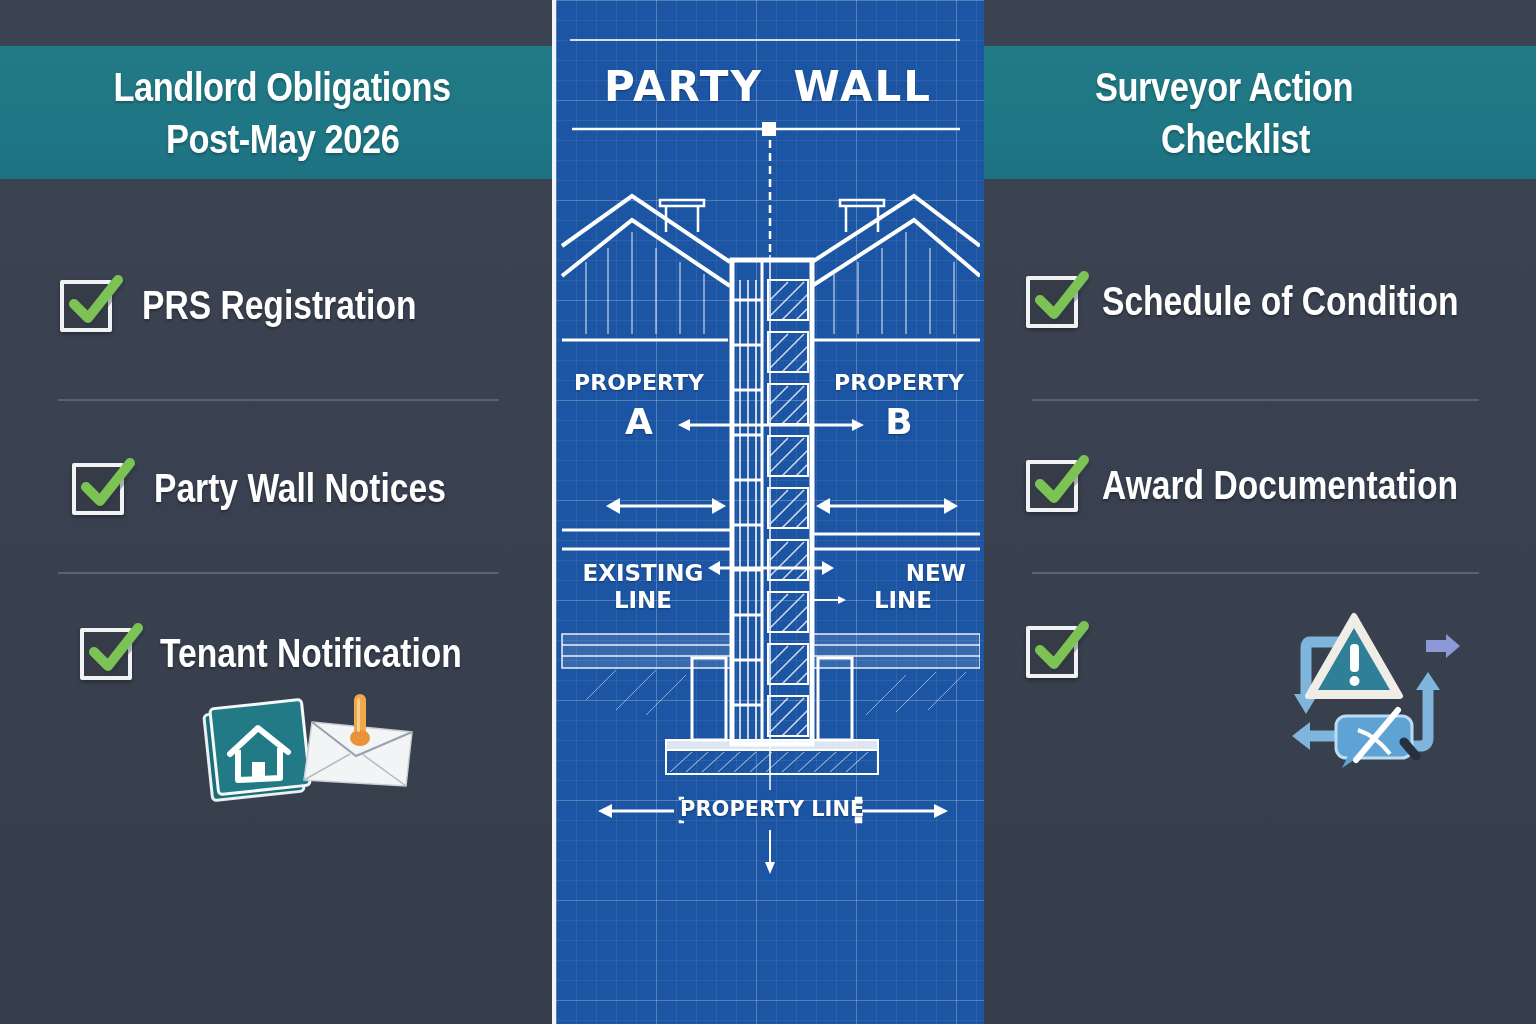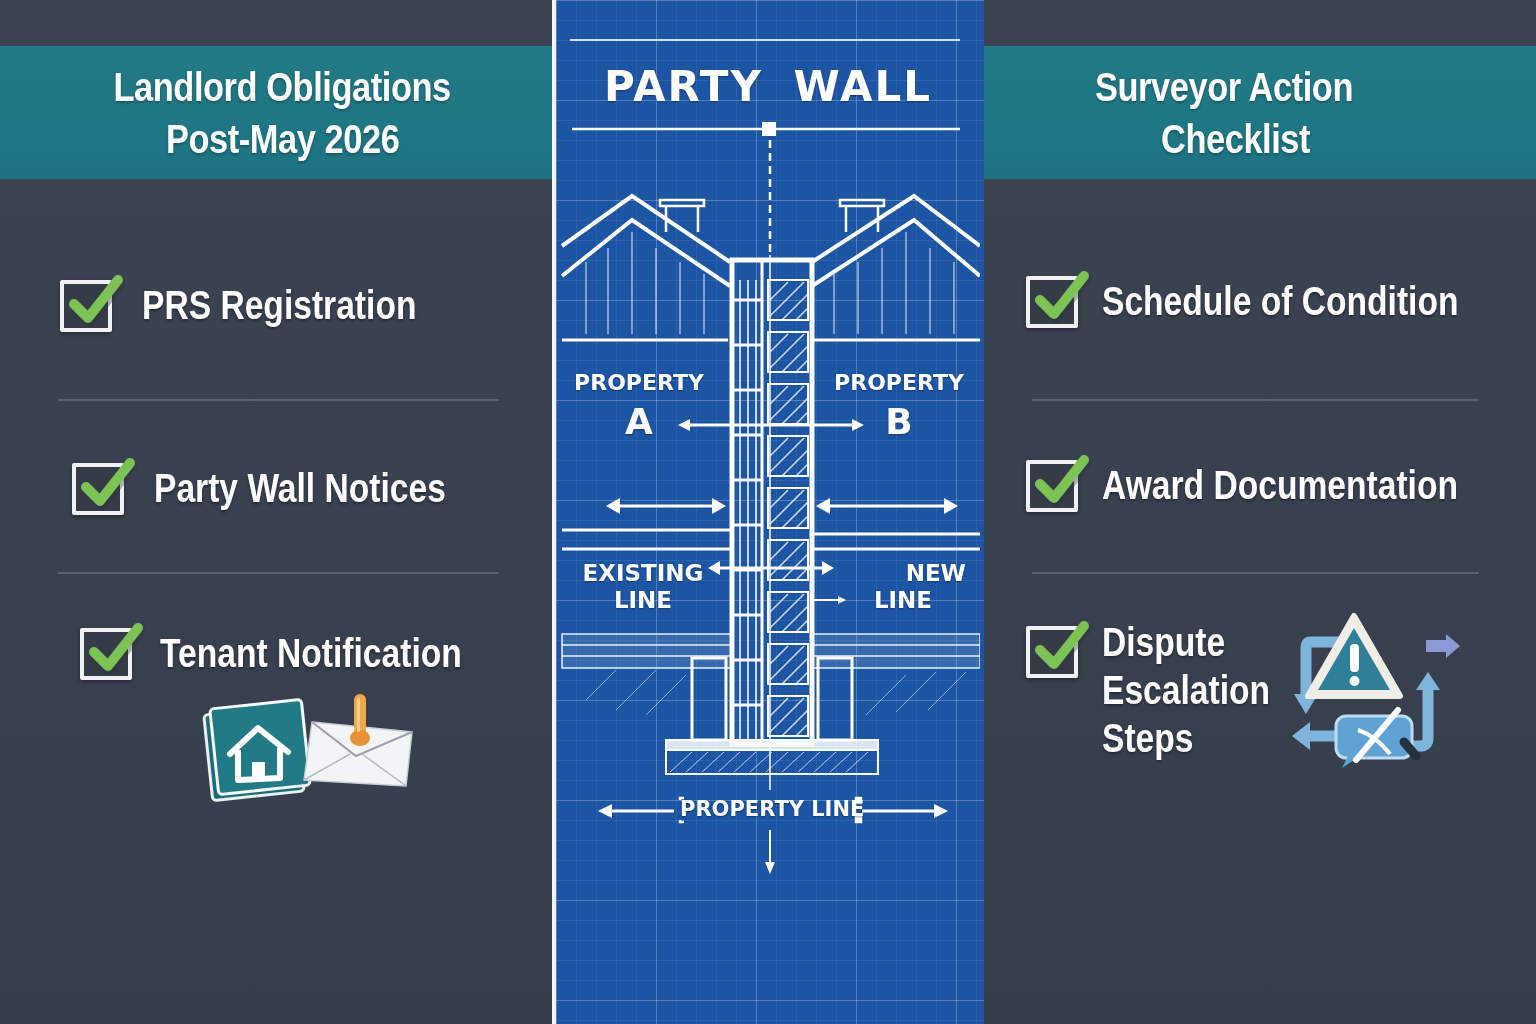--- a/index.html
+++ b/index.html
@@ -316,25 +316,20 @@
   </div>
   <div class="divider" style="left:48px; top:572px; width:447px;"></div>
 
   <div class="check-item" style="left:42px; top:626px;">
     <div class="checkbox">
       <svg viewBox="0 0 58 58">
           <path d="M8 32 L22 46 L52 8" fill="none" stroke="#2b313c" stroke-opacity="0.35" stroke-width="11" stroke-linecap="round" stroke-linejoin="round" transform="translate(2,3)"></path>
           <path d="M8 32 L22 46 L52 8" fill="none" stroke="#7cc254" stroke-width="10" stroke-linecap="round" stroke-linejoin="round"></path>
         </svg>
     </div>
-    <div class="multi-label" style="margin-top:-8px;">
-      <span>Dispute</span>
-      <span>Escalation</span>
-      <span>Steps</span>
-    </div>
   </div>
 
   <div class="icon-wrap" style="left:308px; top:612px; width:170px; height:160px;">
     <svg width="170" height="160" viewBox="0 0 170 160">
       <g fill="none" stroke="#7fb4dc" stroke-width="11" stroke-linejoin="round">
         <path d="M52 30 L18 30 Q14 30 14 36 L14 84"></path>
         <path d="M52 124 L14 124"></path>
         <path d="M136 76 L136 126 Q136 134 128 134 L112 134"></path>
       </g>
       <g fill="#7fb4dc" stroke="none">

